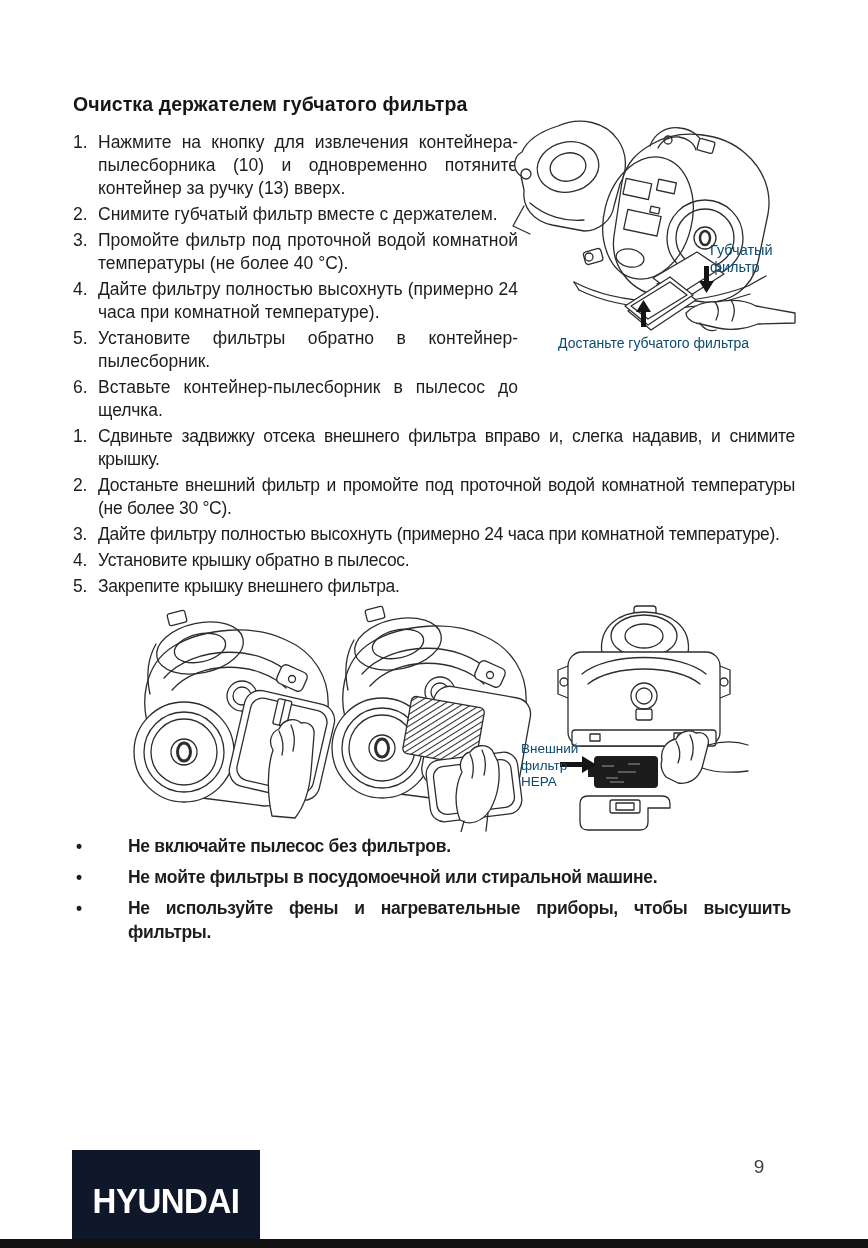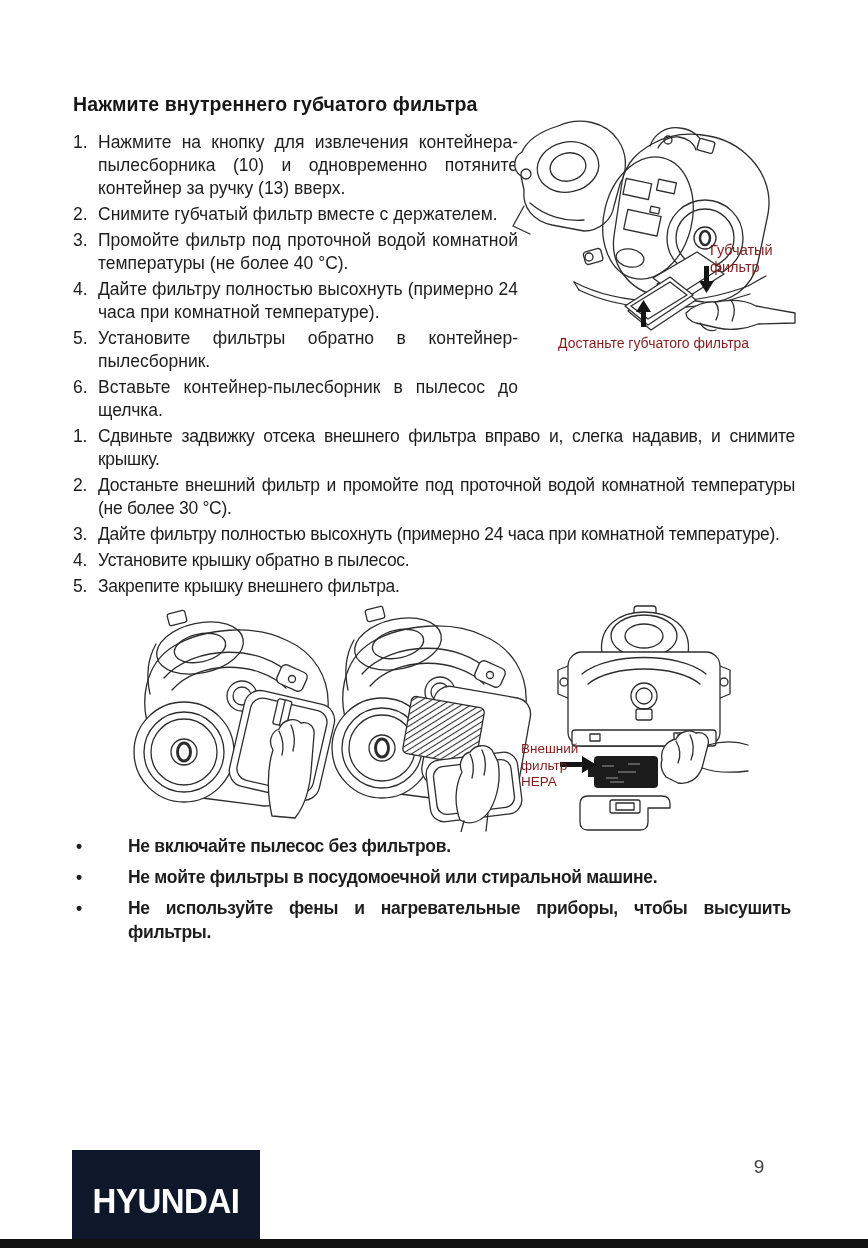--- a/index.html
+++ b/index.html
@@ -17,21 +17,21 @@
   }
   .steps { list-style:none; margin:0; padding:0; }
   .step { display:flex; margin-bottom:3px; font-size:17.5px; line-height:23px; }
   .step-num { flex:none; width:25px; }
   .step-text { flex:1; text-align:justify; }
   .sec1-col { width:445px; }
   .cond { letter-spacing:-0.3px; }
 
   
   .fig1 { position:absolute; left:500px; top:110px; width:318px; height:258px; }
-  .fig-label { position:absolute; font-size:14.5px; line-height:17px; color:#7f1d1d; }
+  .fig-label { position:absolute; font-size:14.5px; line-height:17px; color:#0c4a6e; }
   .lbl-sponge { left:210px; top:132px; width:72px; }
   .lbl-holder { left:58px; top:225px; white-space:nowrap; font-size:14px; }
 
   
   .figrow { position:relative; height:230px; margin:4px 0 2px 19px; width:700px; }
   .lbl-hepa { left:429px; top:139px; width:64px; font-size:13.5px; line-height:16.5px; }
 
   
   .warn-title { font-size:20px; font-weight:bold; margin:18px 0 13px 0; color:#161616; }
   .warn-item { display:flex; font-weight:bold; font-size:17.5px; line-height:24px; margin-bottom:7px; }
@@ -59,21 +59,21 @@
   .inkw  { stroke:#2d2d2d; stroke-width:1.3; fill:#ffffff; stroke-linejoin:round; stroke-linecap:round; }
   .solid { fill:#141414; stroke:none; }
 </style>
 </head>
 <body>
 
 <div class="page">
   <div class="content">
 
     <section>
-      <h2 class="sec-title">Нажмите внутреннего губчатого фильтра</h2>
+      <h2 class="sec-title">Очистка держателем губчатого фильтра</h2>
       <div class="sec1-col">
         <ol class="steps">
           <li class="step">
             <span class="step-num">1.</span>
             <span class="step-text">Нажмите на кнопку для извлечения контейнера-пылесборника (10) и одновременно потяните контейнер за ручку (13) вверх.</span>
             </li>
           <li class="step">
             <span class="step-num">2.</span>
             <span class="step-text">Снимите губчатый фильтр вместе с держателем.</span>
             </li>

